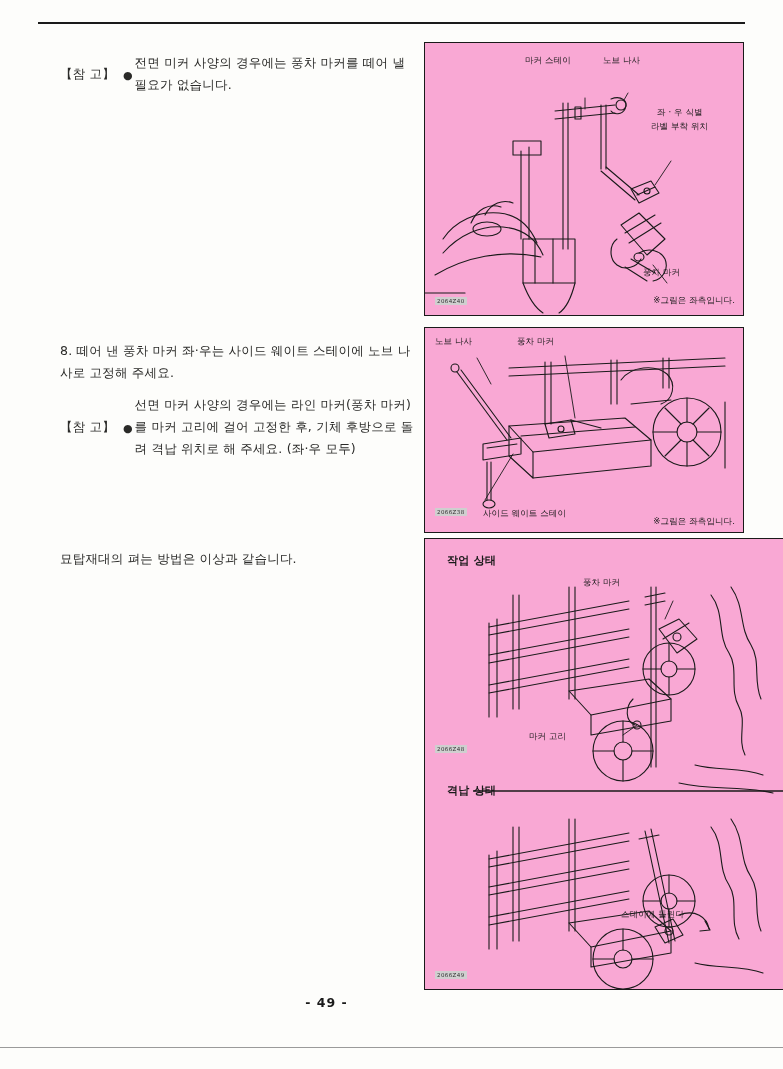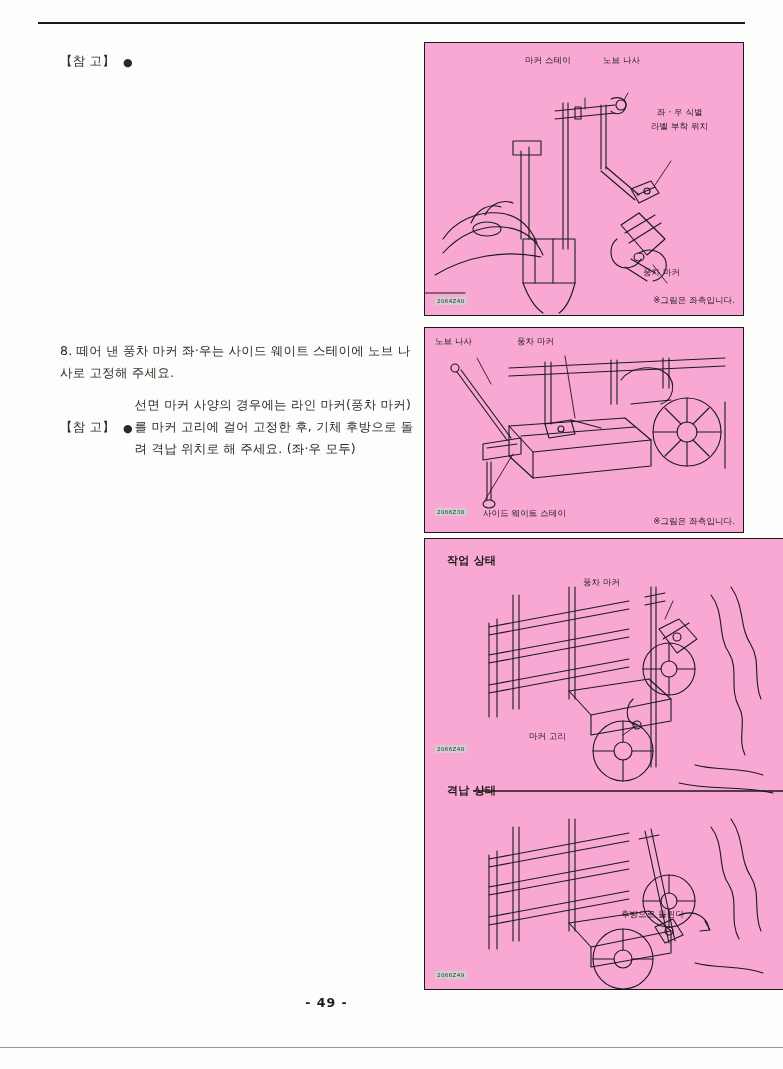--- a/index.html
+++ b/index.html
@@ -130,32 +130,36 @@
 <body>
 
 <div class="page">
 
   <div class="top-rule"></div>
 
   <div class="text-col">
     <div class="note-block">
       <div class="note-label">【참 고】</div>
       <div class="note-bullet">●</div>
+      <div class="note-text">전면 미커 사양의 경우에는 풍차 마커를 떼어 낼 필요가 없습니다.</div>
     </div>
   </div>
 
   <div class="blk-2">
     <div class="para step">8. 떼어 낸 풍차 마커 좌·우는 사이드 웨이트 스테이에 노브 나사로 고정해 주세요.</div>
     <div class="note-block">
       <div class="note-label">【참 고】</div>
       <div class="note-bullet">●</div>
       <div class="note-text">선면 마커 사양의 경우에는 라인 마커(풍차 마커)를 마커 고리에 걸어 고정한 후, 기체 후방으로 돌려 격납 위치로 해 주세요. (좌·우 모두)</div>
     </div>
   </div>
 
+  <div class="blk-3">
+    <div class="para">묘탑재대의 펴는 방법은 이상과 같습니다.</div>
+  </div>
 
   <div class="fig" id="fig-1">
     <svg viewBox="0 0 318 272" xmlns="http://www.w3.org/2000/svg">
       <g fill="none" stroke="#1a1a1a" stroke-width="1.1" stroke-linecap="round" stroke-linejoin="round">
 
         <path d="M18 196 C30 178 52 168 74 170 C96 172 106 186 112 200"></path>
         <path d="M18 210 C34 192 56 182 78 184 C100 186 112 198 118 212"></path>
         <path d="M10 232 C40 214 78 206 116 214"></path>
         <path d="M0 250 L40 250"></path>
         <path d="M96 108 L96 196"></path>
@@ -367,20 +371,20 @@
         <path d="M258 280 C272 300 266 320 278 338 C288 354 280 374 288 392"></path>
         <path d="M222 424 C244 430 268 426 290 434"></path>
       </g>
     </svg>
     <div class="fig-subhead" style="left:22px; top:14px;">작업 상태</div>
     <div class="fig-cap" style="left:158px; top:38px;">풍차 마커</div>
     <div class="fig-cap" style="left:104px; top:192px;">마커 고리</div>
     <div class="fig-code" style="left:10px; top:206px;">2066Z48</div>
 
     <div class="fig-subhead" style="left:22px; top:244px;">격납 상태</div>
-    <div class="fig-cap" style="left:196px; top:370px;">후방으로 돌린다</div>
+    <div class="fig-cap" style="left:196px; top:370px;">스테이에 돌린다</div>
     <div class="fig-code" style="left:10px; bottom:10px;">2066Z49</div>
   </div>
 
   <div class="pagenum">- 49 -</div>
 
   <div class="bottom-rule"></div>
 </div>
 
 </body></html>

